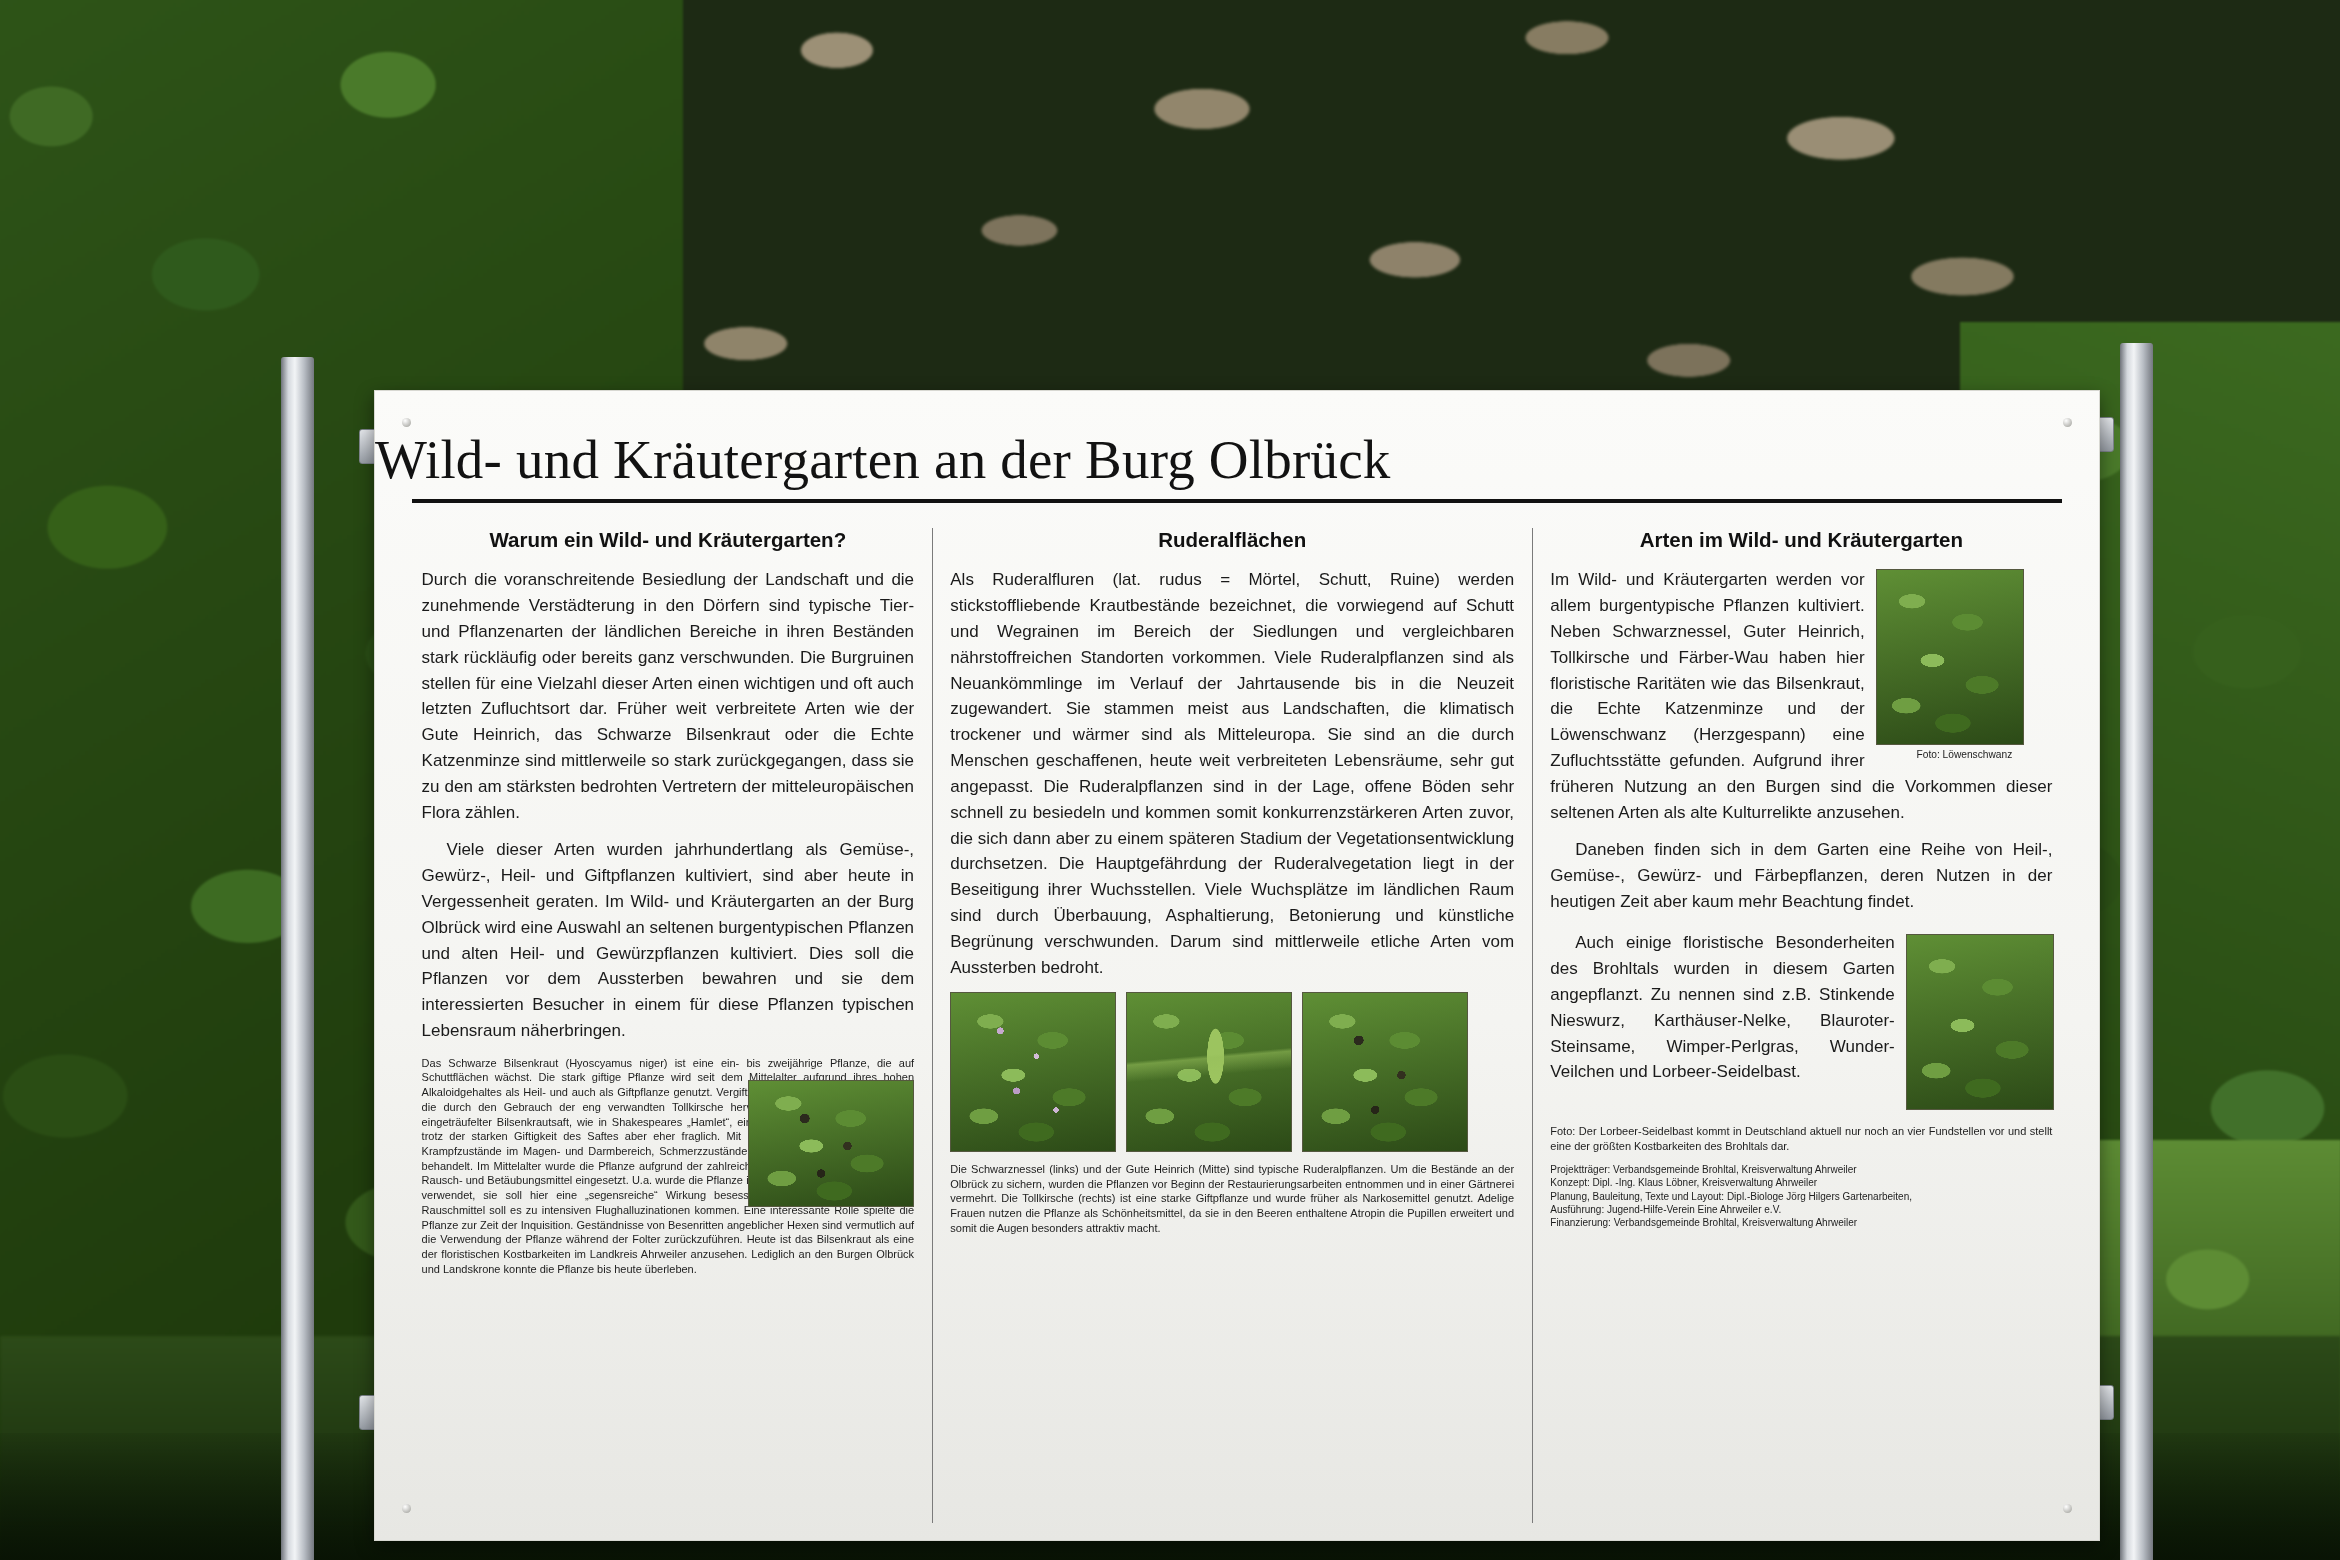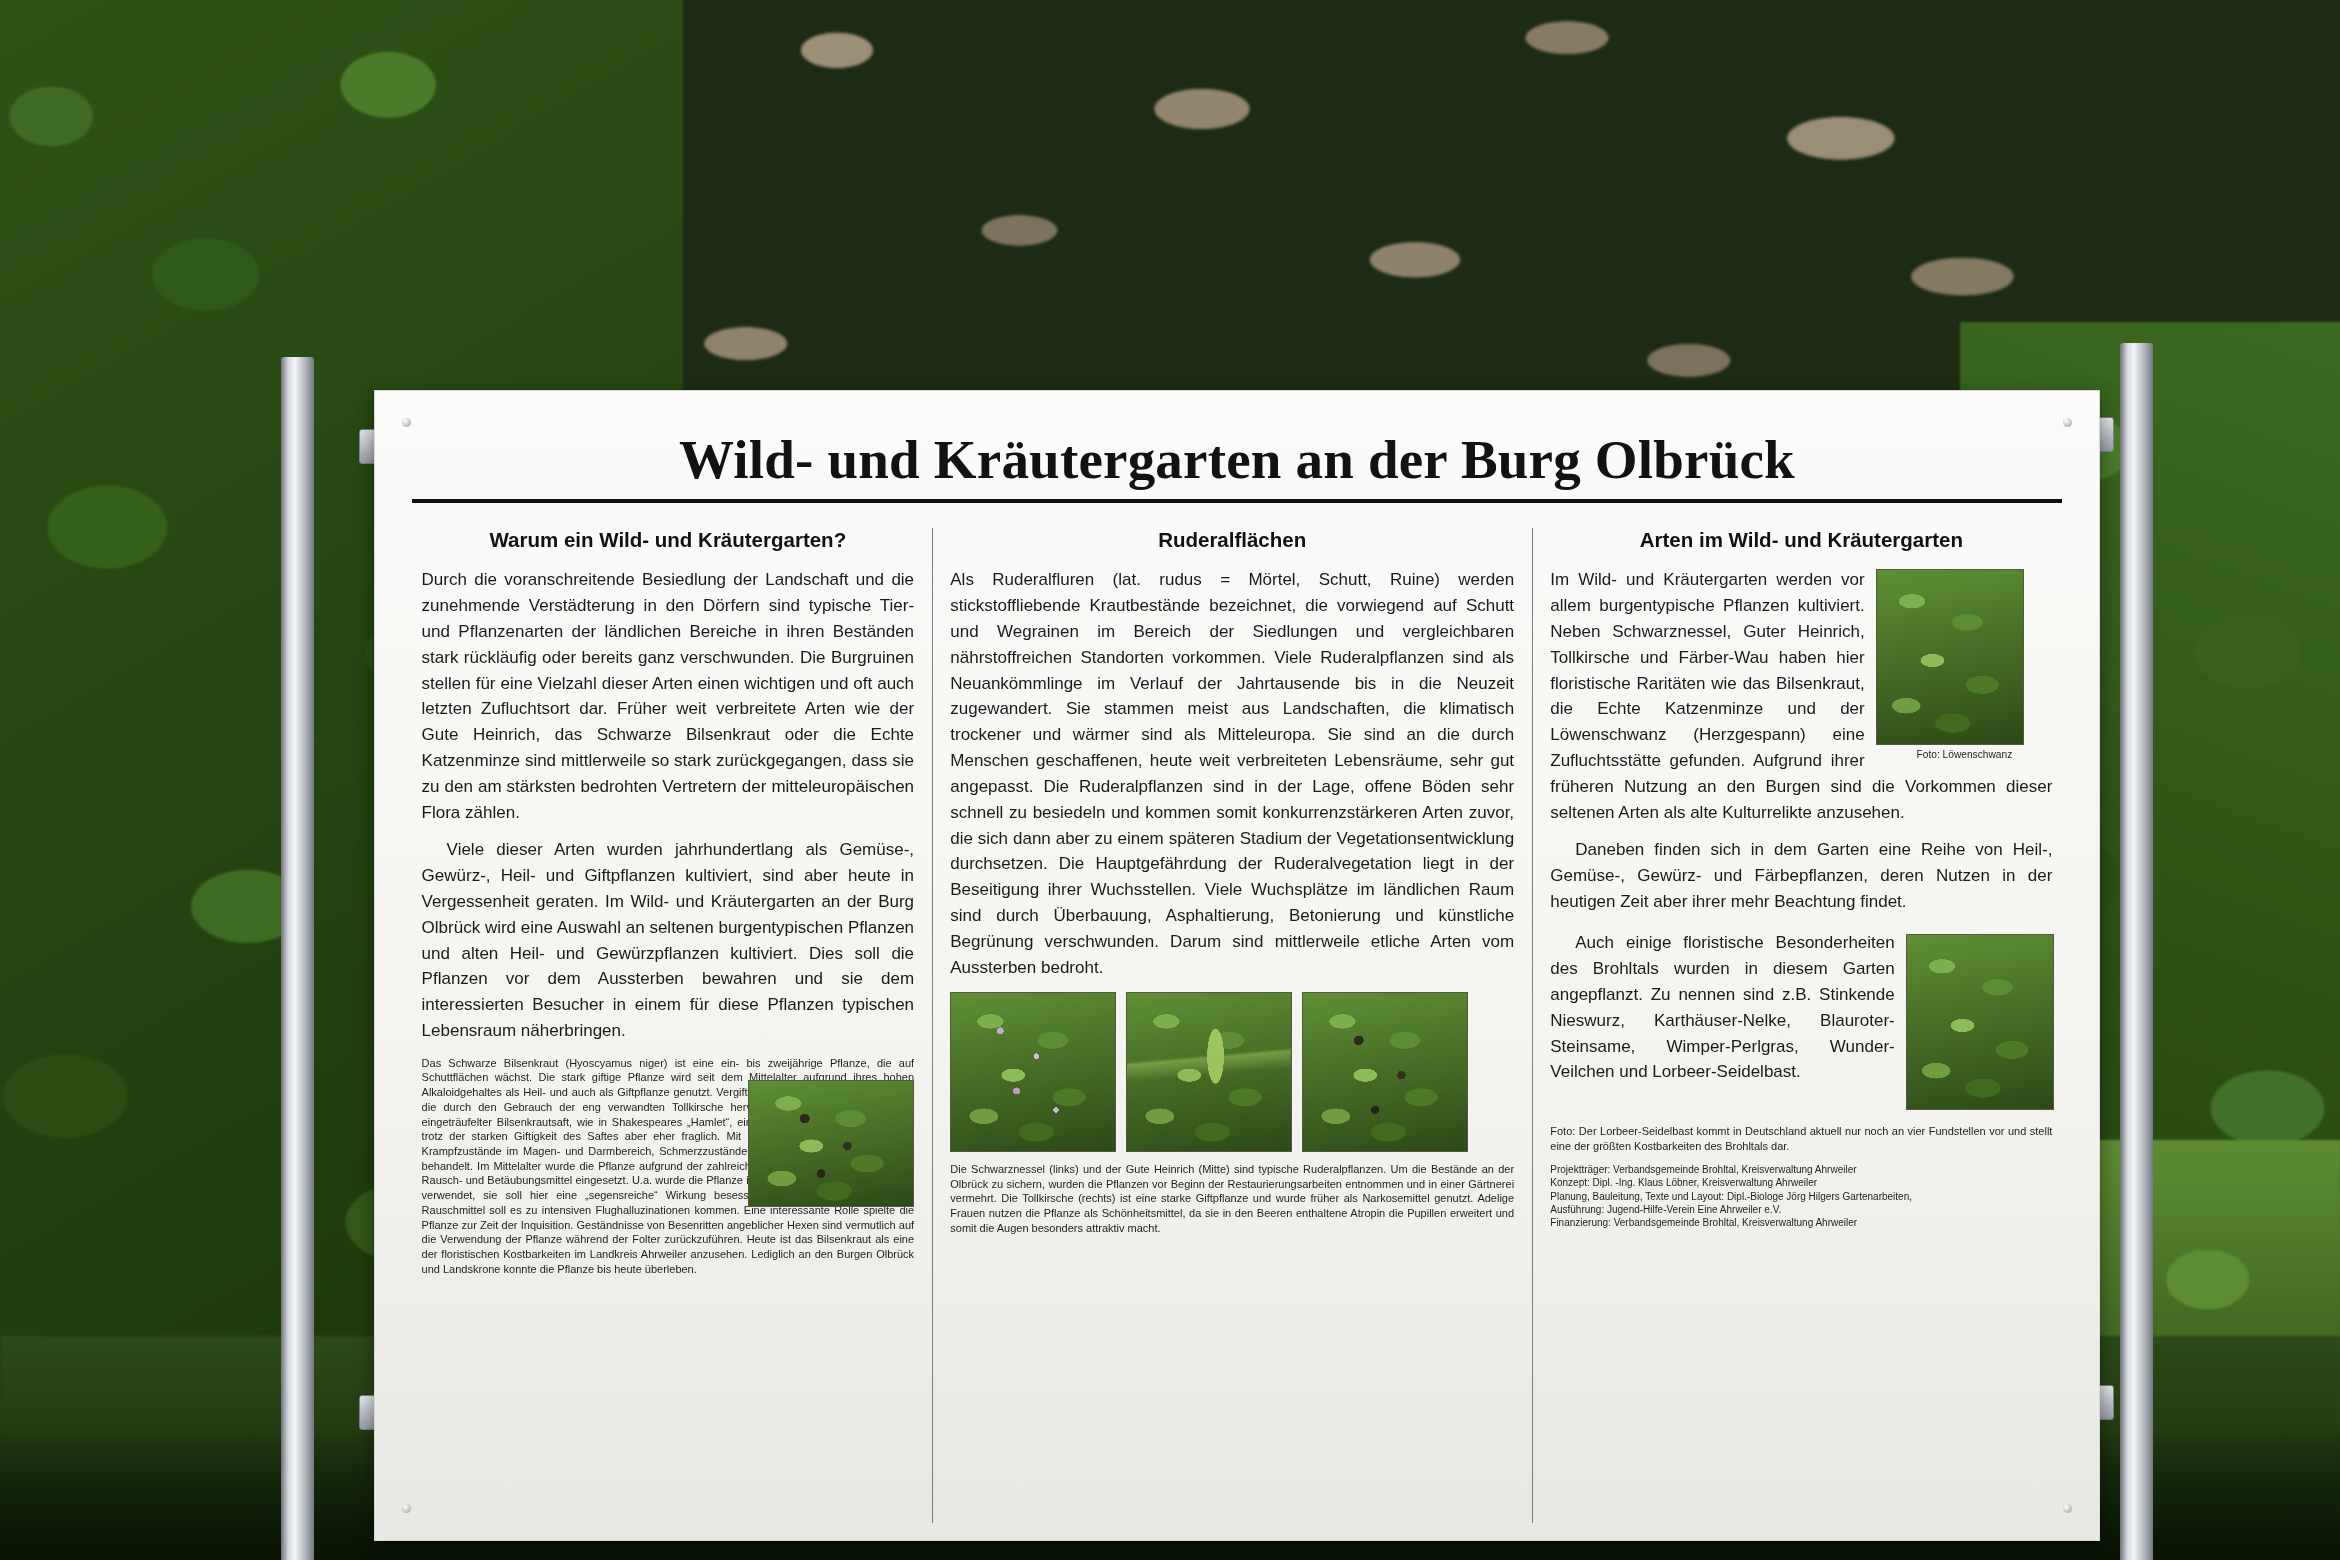--- a/index.html
+++ b/index.html
@@ -103,23 +103,22 @@
   
   .board{
     position:absolute;left:374px;top:390px;width:1726px;height:1151px;
     background:linear-gradient(180deg,#fbfbf9 0%,#f4f4f1 55%,#e7e7e3 100%);
     box-shadow:0 5.9px 17.6px rgba(0,0,0,.45);
     border:1px solid #d8d8d2;
     padding:0;
     box-sizing:border-box;
   }
   .board-title{
-    text-align:center;
     font-family:"Liberation Serif", serif;
-    font-weight:bold;
+    font-weight:normal;
     font-size:55px;
     letter-spacing:0.2px;
     color:#121212;
     margin:37px 0 7.8px 0;
   }
   .title-rule{height:3.9px;background:#111;margin:7.8px 37px 0 37px;}
 
   .columns{
     display:flex;
     margin:25px 29px 0 29px;
@@ -283,21 +282,21 @@
 
       <div style="position:relative;">
         <div style="float:right;width:176px;margin:2px 0 5.9px 11.7px;">
           <div class="photo" style="width:146px;height:174px;">
             <div class="leafy"></div>
           </div>
           <div class="caption">Foto: Löwenschwanz</div>
         </div>
         <p class="body">Im Wild- und Kräutergarten werden vor allem burgentypische Pflanzen kultiviert. Neben Schwarznessel, Guter Heinrich, Tollkirsche und Färber-Wau haben hier floristische Raritäten wie das Bilsenkraut, die Echte Katzenminze und der Löwenschwanz (Herzgespann) eine Zufluchtsstätte gefunden. Aufgrund ihrer früheren Nutzung an den Burgen sind die Vorkommen dieser seltenen Arten als alte Kulturrelikte anzusehen.</p>
         <div style="clear:both;"></div>
-        <p class="body indent">Daneben finden sich in dem Garten eine Reihe von Heil-, Gemüse-, Gewürz- und Färbepflanzen, deren Nutzen in der heutigen Zeit aber ihrer mehr Beachtung findet.</p>
+        <p class="body indent">Daneben finden sich in dem Garten eine Reihe von Heil-, Gemüse-, Gewürz- und Färbepflanzen, deren Nutzen in der heutigen Zeit aber kaum mehr Beachtung findet.</p>
 
         <div style="float:right;width:146px;margin:7.8px 0 5.9px 11.7px;">
           <div class="photo" style="width:146px;height:174px;">
             <div class="leafy"></div>
           </div>
         </div>
         <p class="body indent" style="margin-top:15.6px;">Auch einige floristische Besonderheiten des Brohltals wurden in diesem Garten angepflanzt. Zu nennen sind z.B. Stinkende Nieswurz, Karthäuser-Nelke, Blauroter-Steinsame, Wimper-Perlgras, Wunder-Veilchen und Lorbeer-Seidelbast.</p>
         <div style="clear:both;"></div>
         <p class="small" style="margin-top:7.8px;">Foto: Der Lorbeer-Seidelbast kommt in Deutschland aktuell nur noch an vier Fundstellen vor und stellt eine der größten Kostbarkeiten des Brohltals dar.</p>
 

